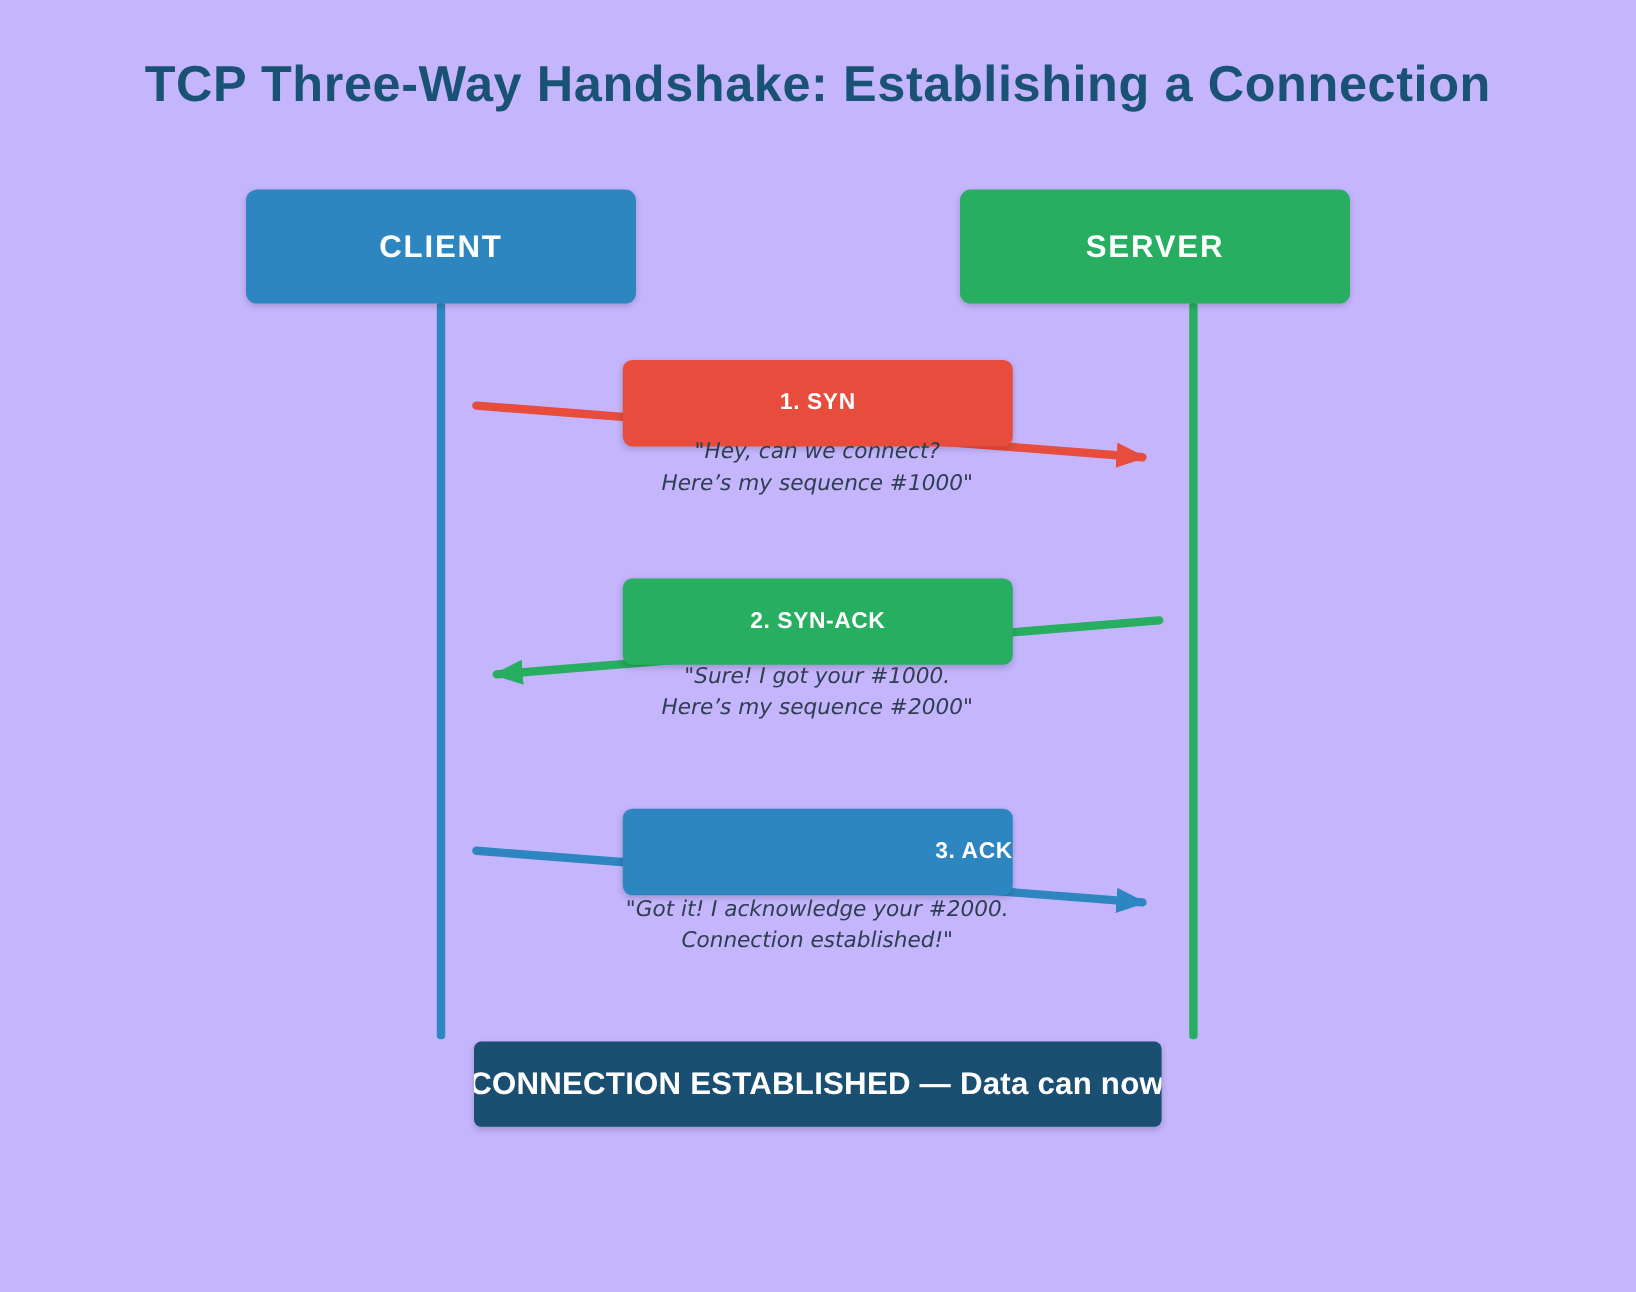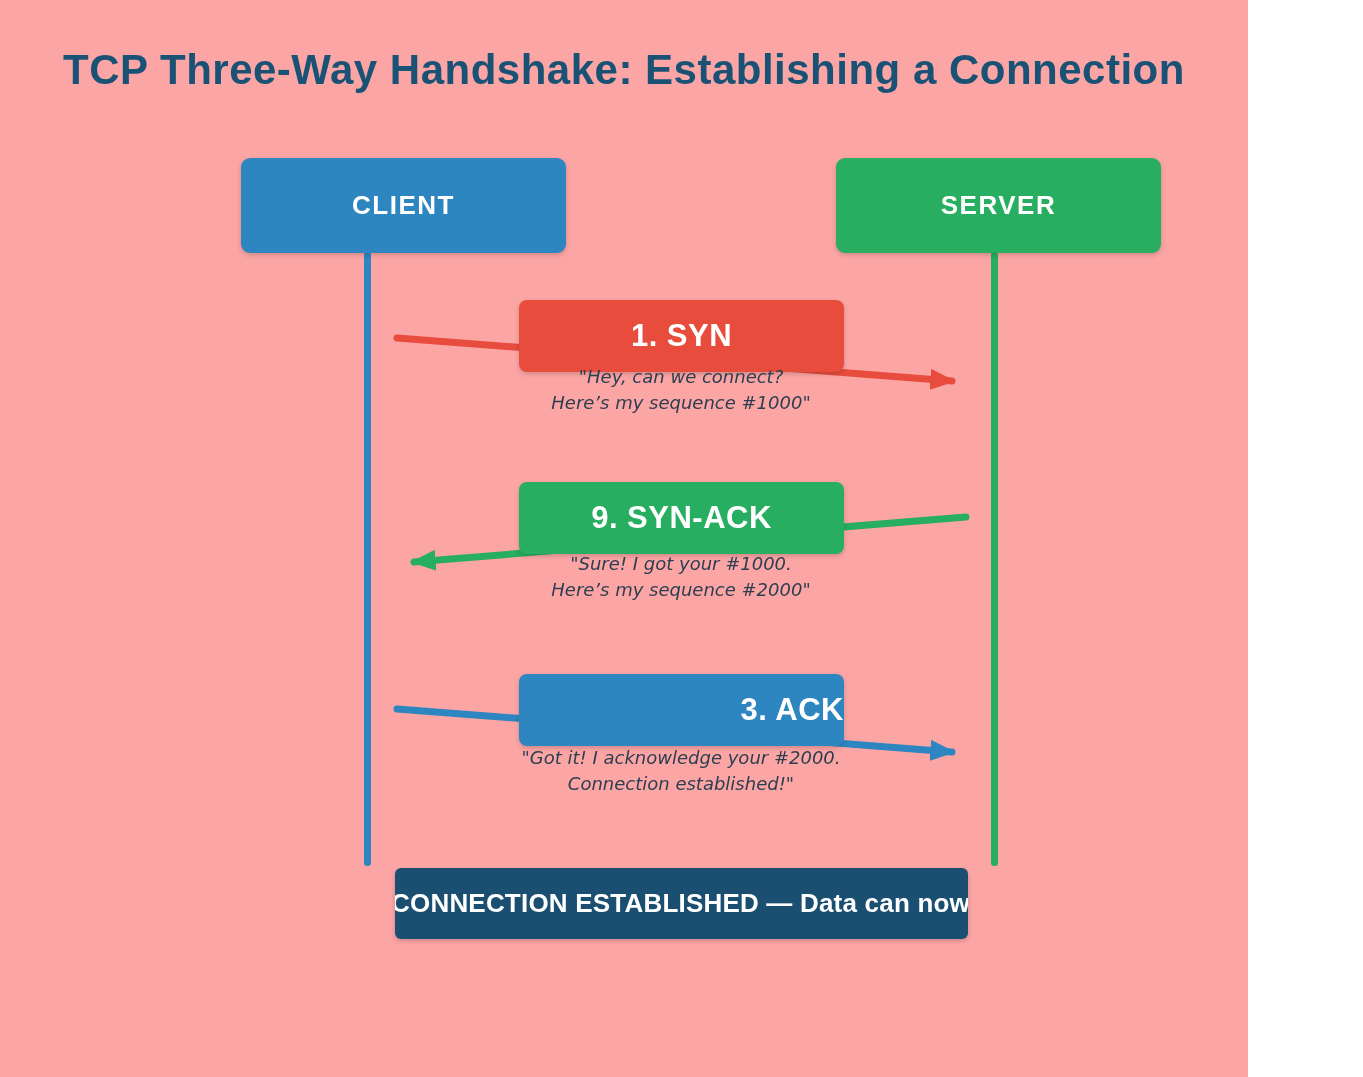--- a/index.html
+++ b/index.html
@@ -1,23 +1,23 @@
 <!DOCTYPE html>
 <html><head>
 <meta charset="utf-8">
 <style>
   * { margin: 0; padding: 0; box-sizing: border-box; }
   html, body { background: #ffffff; }
   body { font-family: "Liberation Sans", sans-serif; }
 
   .canvas {
     position: relative;
-    width: 1248px;
+    width: 1363px;
     height: 1077px;
-    background: #fca5a5;
+    background: #c4b5fd;
     overflow: hidden;
   }
 
   .title {
     position: absolute;
     top: 46px;
     left: 0;
     width: 100%;
     text-align: center;
     font-size: 42px;
@@ -34,21 +34,20 @@
     border-radius: 9px;
     display: flex;
     align-items: center;
     justify-content: center;
     color: #ffffff;
     font-size: 26px;
     font-weight: bold;
     letter-spacing: 1.5px;
     box-shadow: 0 2px 5px rgba(0,0,0,0.18);
     z-index: 3;
-    margin-left: 36px;
   }
   .actor-client { left: 205px; background: #2e86c1; }
   .actor-server { left: 800px; background: #27ae60; }
 
   .lifeline {
     position: absolute;
     top: 252px;
     width: 7px;
     height: 614px;
     border-radius: 3px;
@@ -67,21 +66,21 @@
   .msg-box {
     position: absolute;
     left: 519px;
     width: 325px;
     height: 72px;
     border-radius: 8px;
     display: flex;
     align-items: center;
     justify-content: center;
     color: #ffffff;
-    font-size: 31px;
+    font-size: 19px;
     font-weight: bold;
     letter-spacing: 0.5px;
     box-shadow: 0 2px 5px rgba(0,0,0,0.18);
     z-index: 4;
   }
   .msg-syn    { top: 300px; background: #e74c3c; }
   .msg-synack { top: 482px; background: #27ae60; }
   .msg-ack    { top: 674px; background: #2e86c1; justify-content: flex-end; }
 
   .quote {
@@ -161,21 +160,21 @@
 
   <div class="msg-box msg-syn">
     <span>1. SYN</span>
   </div>
   <div class="quote quote-1">
     <span>"Hey, can we connect?</span>
     <span>Here’s my sequence #1000"</span>
   </div>
 
   <div class="msg-box msg-synack">
-    <span>9. SYN-ACK</span>
+    <span>2. SYN-ACK</span>
   </div>
   <div class="quote quote-2">
     <span>"Sure! I got your #1000.</span>
     <span>Here’s my sequence #2000"</span>
   </div>
 
   <div class="msg-box msg-ack">
     <span>3. ACK</span>
   </div>
   <div class="quote quote-3">

